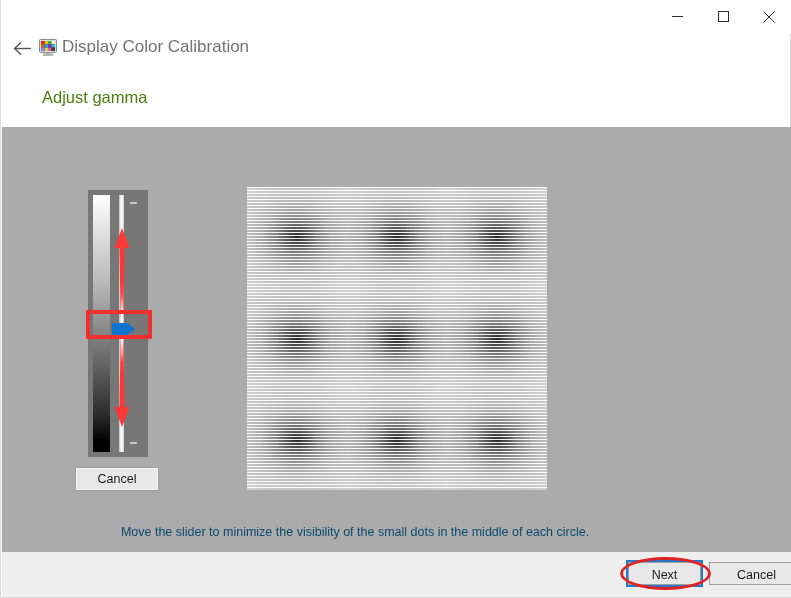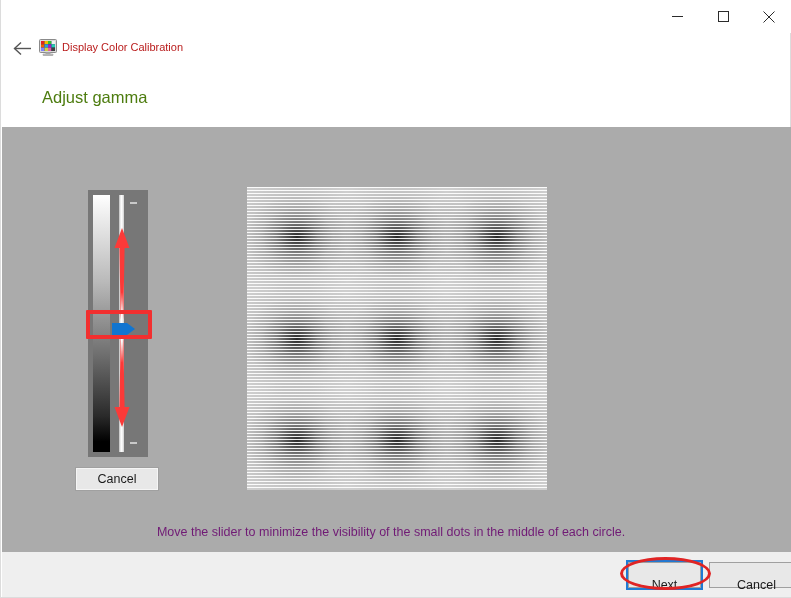--- a/index.html
+++ b/index.html
@@ -67,22 +67,22 @@
     border: 0; padding: 0;
   }
   .app-icon {
     position: absolute;
     left: 38px; top: 5px;
     width: 18px; height: 18px;
   }
   .app-title {
     position: absolute;
     left: 61px; top: 5px;
-    font-size: 11px;
-    color: #b91c1c;
+    font-size: 17px;
+    color: #737373;
     line-height: 18px;
     white-space: nowrap;
   }
 
   .page-heading {
     position: absolute;
     left: 41px; top: 86px;
     font-size: 16.5px;
     color: #4d7c0f;
     line-height: 22px;
@@ -221,23 +221,22 @@
     background: rgba(255,255,255,0.10);
   }
 
   .instruction {
     position: absolute;
     left: 0;
     top: 397px;   
     width: 706px;
     text-align: center;
     font-size: 12.5px;
-    color: #701a75;
+    color: #0c4a6e;
     line-height: 16px;
-    padding-left: 36px;
   }
 
   
   .footer {
     position: absolute;
     left: 1px; top: 552px;
     width: 789px;
     height: 45px;
     background: #efefef;
   }
@@ -245,21 +244,21 @@
     position: absolute;
     top: 10px;
     height: 23px;
     background: #e8e8e8;
     border: 1px solid #a0a0a0;
     font-family: "Liberation Sans", sans-serif;
     font-size: 12.5px;
     color: #1a1a1a;
     text-align: center;
     line-height: 21px;
-    padding: 12px;
+    padding: 2px;
     box-sizing: border-box;
   }
   .btn-next {
     left: 626px;   
     width: 73px;
     outline: 2px solid #1f7ad4;
     outline-offset: 0px;
   }
   .btn-cancel {
     left: 707px;   

